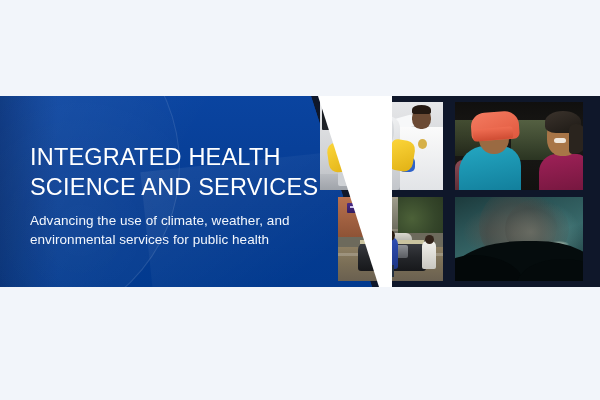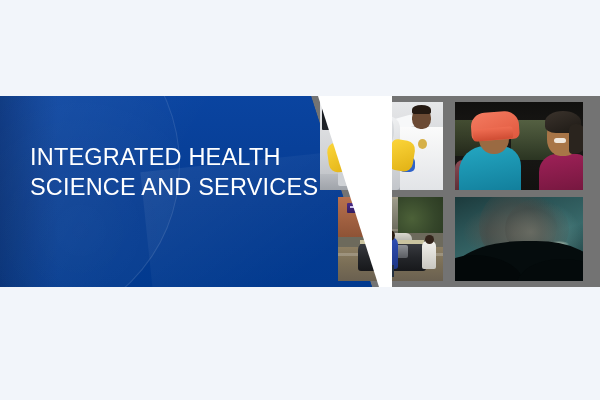--- a/index.html
+++ b/index.html
@@ -8,21 +8,21 @@
     background:#f2f5fa;
     font-family:"Liberation Sans", sans-serif;
     overflow:hidden;
   }
 
   
   .banner{
     position:absolute;
     left:0; top:96px;
     width:600px; height:191px;
-    background:#737373;
+    background:#0f172a;
     overflow:hidden;
   }
 
   
   .blue-panel{
     position:absolute;
     left:0; top:0;
     width:372px; height:191px;
     background:#07409a;
     background-image:
@@ -258,20 +258,22 @@
 
   <div class="blue-panel">
     <div class="blue-edge-band"></div>
     <div class="blue-swoosh"></div>
     <div class="blue-sheen"></div>
   </div>
 
   <div class="banner-text">
     <div class="banner-title">INTEGRATED HEALTH
 SCIENCE AND SERVICES</div>
+    <div class="banner-sub">Advancing the use of climate, weather, and
+environmental services for public health</div>
   </div>
 
   <div class="white-wedge"></div>
 
   <div class="collage">
 
     <div class="photo ph-hazmat" aria-label="Health worker being assisted into a white and yellow hazmat protective suit indoors">
       <div class="hz-wall"></div>
       <div class="hz-floor"></div>
       <div class="hz-monitor"></div>

